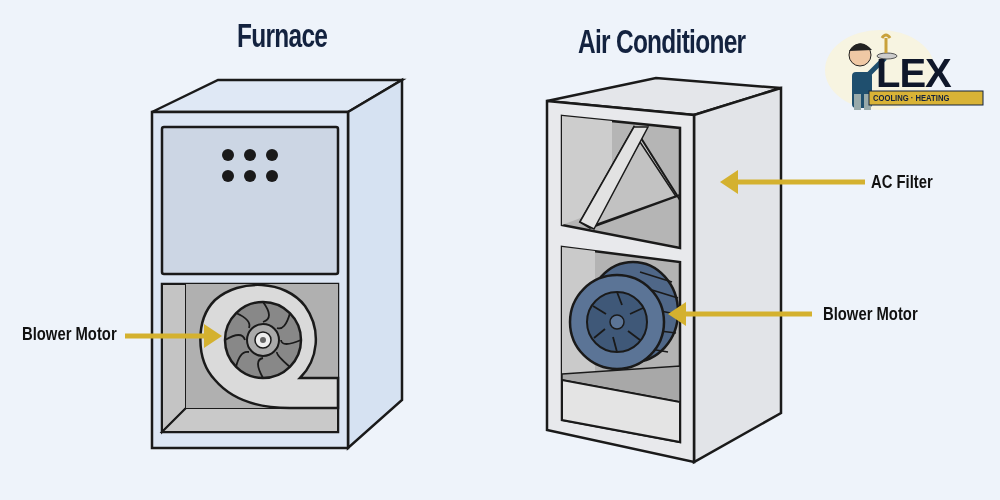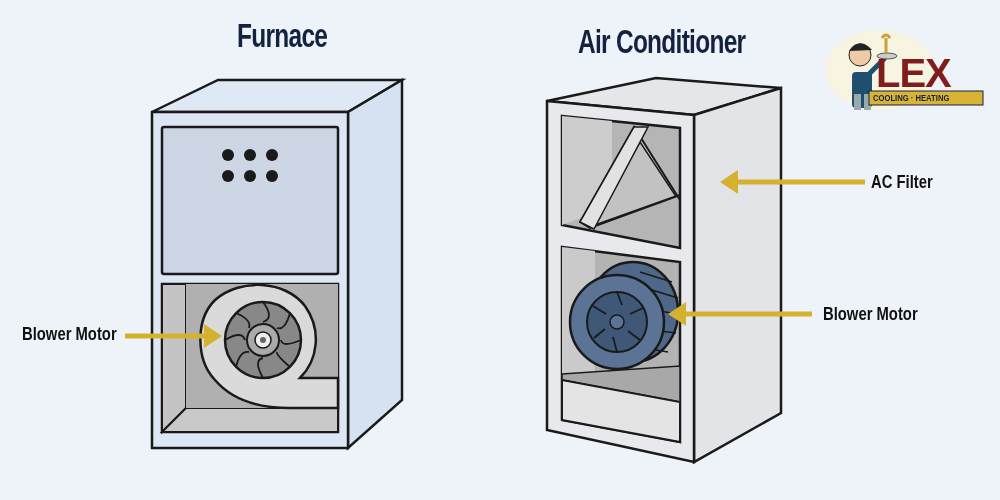--- a/index.html
+++ b/index.html
@@ -131,14 +131,14 @@
   </g>
 </svg>
 
 <div class="title" style="left:237px;top:16px;">Furnace</div>
 <div class="title" style="left:578px;top:22px;">Air Conditioner</div>
 
 <div class="label" style="left:22px;top:323px;">Blower Motor</div>
 <div class="label" style="left:871px;top:171px;">AC Filter</div>
 <div class="label" style="left:823px;top:303px;">Blower Motor</div>
 
-<div class="logo-text" style="left:876px;top:53px;font-size:40px;color:#7f1d1d;letter-spacing:-1px;line-height:40px;">LEX</div>
+<div class="logo-text" style="left:876px;top:53px;font-size:40px;color:#0f172a;letter-spacing:-1px;line-height:40px;">LEX</div>
 <div class="logo-text" style="left:873px;top:93px;font-size:9px;color:#13223f;transform:scaleX(0.85);transform-origin:left top;white-space:nowrap;">COOLING · HEATING</div>
 
 </body></html>

